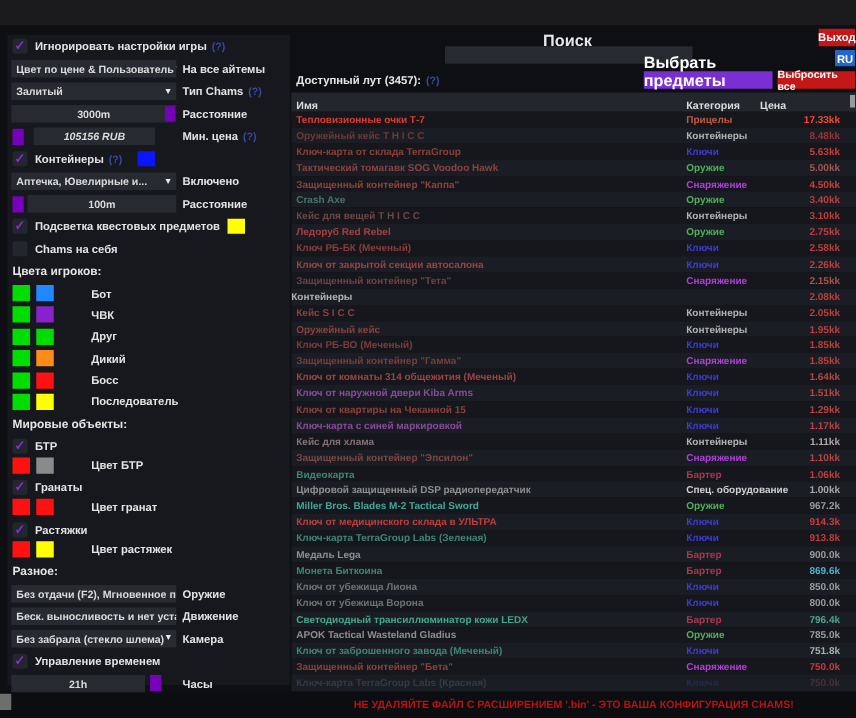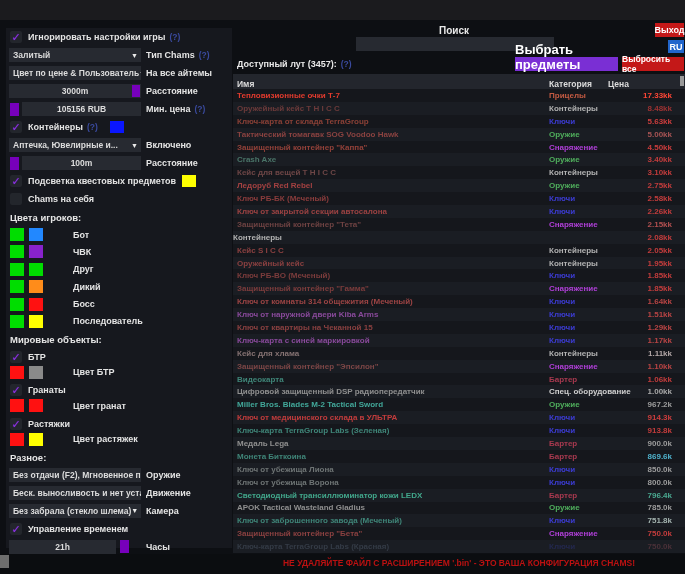--- a/index.html
+++ b/index.html
@@ -23,21 +23,21 @@
   .side-label{position:absolute;left:137px;top:2px;font-size:9px;font-weight:bold;color:#e4e4e4;white-space:nowrap;}
   .inp{height:14px;background:#272a31;display:flex;align-items:center;justify-content:center;
        font-size:8.5px;font-weight:bold;color:#dcdcdc;position:relative;box-sizing:border-box;}
   .sw{display:inline-block;flex:0 0 auto;}
   .clr-row{height:13px;margin:0 0 4.4px 0;display:flex;align-items:center;}
   .sw1{width:14px;height:13px;margin-left:1px;}
   .sw2{width:14px;height:13px;margin-left:5px;}
   .clr-label{margin-left:2px;font-size:9px;font-weight:bold;color:#e4e4e4;white-space:nowrap;padding-left:28px;}
 
   
-  .search-label{position:absolute;left:355px;top:5px;width:198px;text-align:center;font-size:10px;font-weight:bold;color:#e8e8e8;}
+  .search-label{position:absolute;left:355px;top:5px;width:198px;text-align:center;font-size:13px;font-weight:bold;color:#e8e8e8;}
   .search-input{position:absolute;left:356px;top:17px;width:198px;height:14px;background:#272a31;border:none;
        color:#dcdcdc;font-size:9px;padding:0 4px;box-sizing:border-box;font-family:inherit;}
   .btn{position:absolute;display:flex;align-items:center;justify-content:center;font-size:9px;font-weight:bold;color:#fff;cursor:pointer;}
   .btn-exit{left:655px;top:3px;width:29px;height:14px;background:#c41818;}
   .btn-lang{left:668px;top:20px;width:16px;height:13px;background:#2266cc;}
   .loot-label{position:absolute;left:237px;top:39px;font-size:9px;font-weight:bold;color:#e8e8e8;}
   .loot-label .hint{font-size:8.5px;}
   .btn-kappa{left:515px;top:37px;width:103px;height:14px;background:#7a2fd4;font-size:13px;}
   .btn-dropall{left:622px;top:37px;width:62px;height:14px;background:#c41818;font-size:8.5px;}
 
@@ -72,45 +72,45 @@
     <div class="row">
       <div class="chk">
           <span class="tick">✓</span>
         </div>
       <span class="chk-label">Игнорировать настройки игры</span>
       <span class="hint">(?)</span>
     </div>
 
     <div class="row">
       <div class="sel">
+        <span>Цвет по цене &amp; Пользователь</span>
+        <span class="caret">▼</span>
+      </div>
+      <span class="side-label">На все айтемы</span>
+    </div>
+
+    <div class="row">
+      <div class="sel">
         <span>Залитый</span>
         <span class="caret">▼</span>
       </div>
       <span class="side-label"><span>Тип Chams</span><span class="hint">(?)</span></span>
-    </div>
-
-    <div class="row">
-      <div class="sel">
-        <span>Цвет по цене &amp; Пользователь</span>
-        <span class="caret">▼</span>
-      </div>
-      <span class="side-label">На все айтемы</span>
     </div>
 
     <div class="row">
       <div class="inp" style="width:132px;">
         <span>3000m</span>
         <span class="sw" style="position: absolute; right: 1px; top: 1px; width: 8px; height: 12px; background: rgb(119, 0, 187);"></span>
       </div>
       <span class="side-label">Расстояние</span>
     </div>
 
     <div class="row">
       <span class="sw" style="width: 9px; height: 13px; margin-left: 1px; background: rgb(119, 0, 187);"></span>
-      <div class="inp" style="width:119px;margin-left:3px;">
+      <div class="inp" style="width:97px;margin-left:8px;font-style:italic;">
         <span>105156 RUB</span>
       </div>
       <span class="side-label"><span>Мин. цена</span><span class="hint">(?)</span></span>
     </div>
 
     <div class="row">
       <div class="chk">
           <span class="tick">✓</span>
         </div>
       <span class="chk-label">Контейнеры</span>

